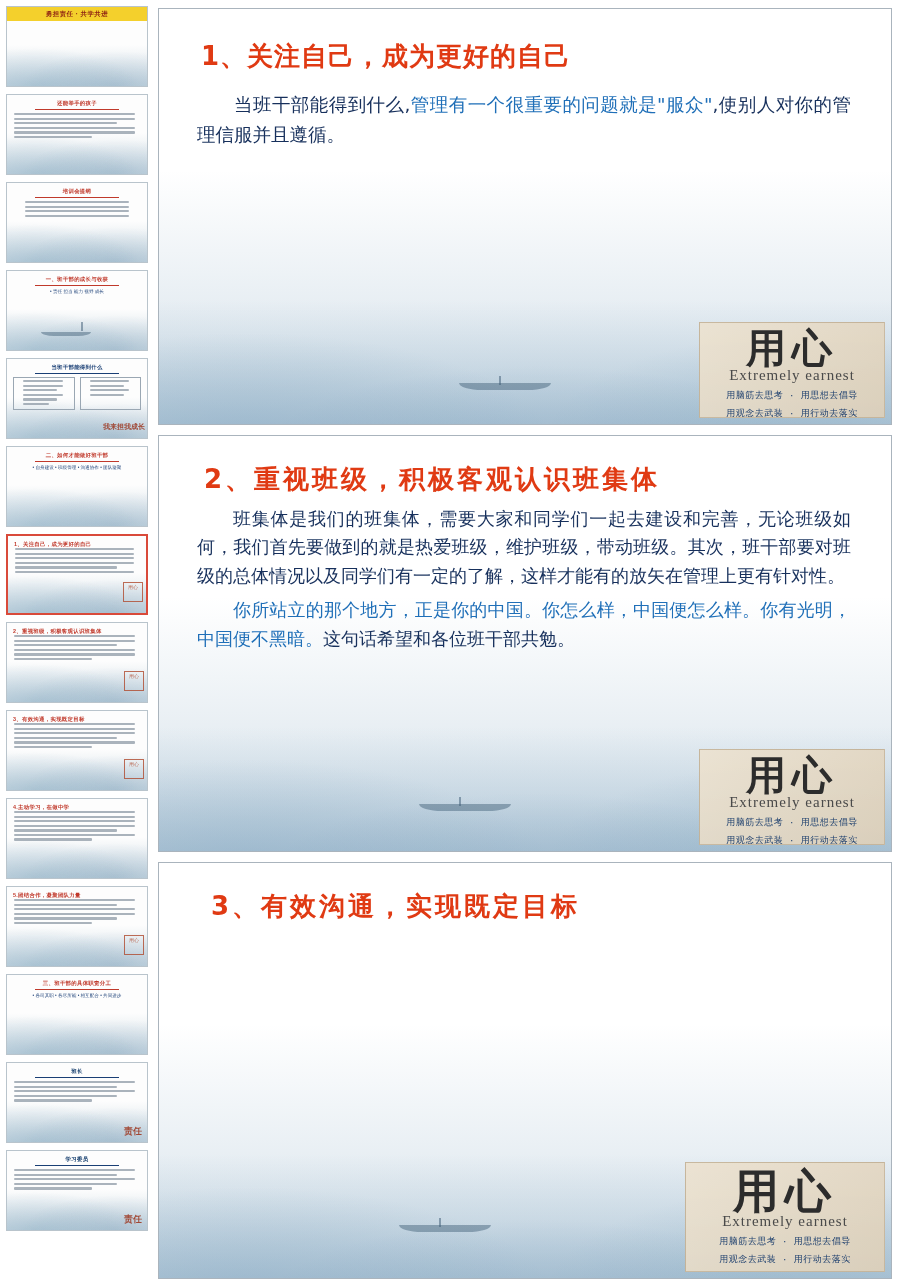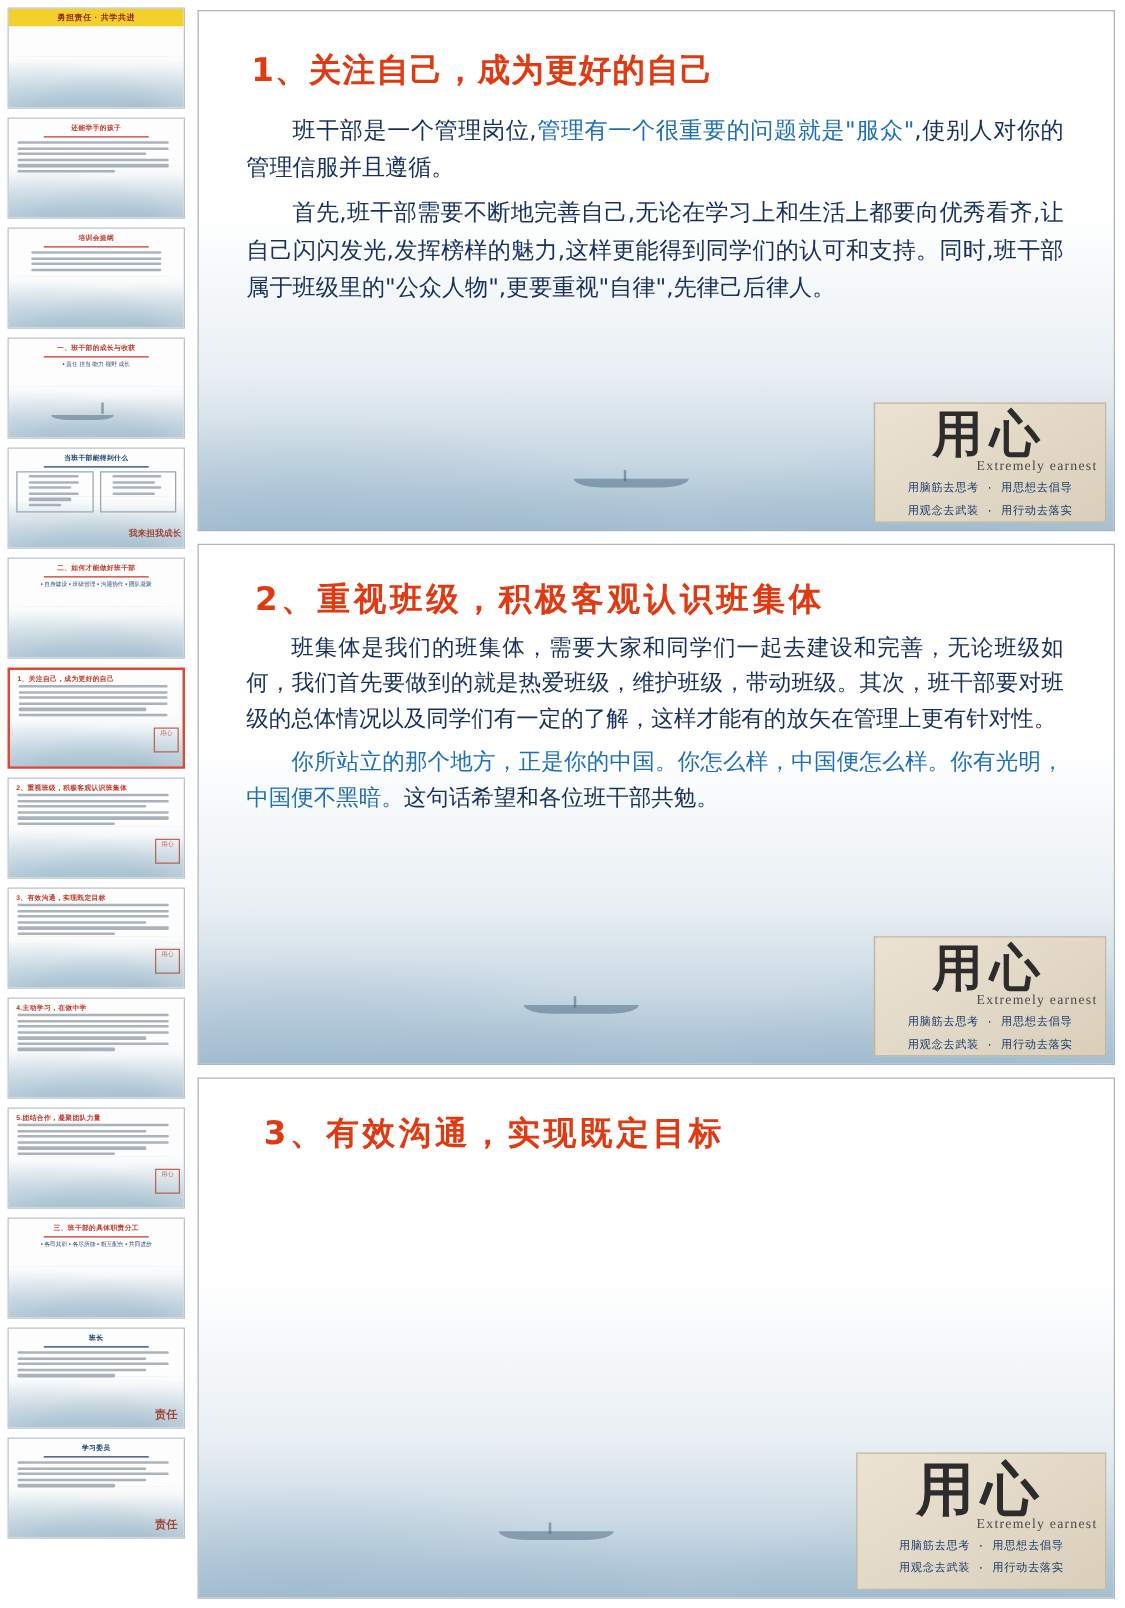--- a/index.html
+++ b/index.html
@@ -218,26 +218,25 @@
   }
   .seal .cal {
     font-size: 40px;
     font-weight: bold;
     color: #2c2c2c;
     line-height: 1.05;
     letter-spacing: 6px;
     font-family: "DejaVu Serif", "Liberation Serif", serif;
   }
   .seal .en {
-    font-size: 11px;
+    font-size: 15px;
     color: #4a4a4a;
     letter-spacing: 1px;
     font-family: "Liberation Serif", serif;
     margin-top: -2px;
-    text-align: right;
   }
   .seal .line {
     font-size: 9px;
     color: #1d3f6e;
     letter-spacing: .5px;
     margin-top: 5px;
     font-family: Liberation Mono, monospace;
     white-space: nowrap;
   }
   .s3 .seal { width: 200px; height: 110px; }
@@ -434,24 +433,21 @@
 
     <div class="slide s1">
       <div class="wash"></div>
       <div class="wash2"></div>
       <div class="boat"></div>
 
       <div class="slide-title">1、关注自己，成为更好的自己</div>
 
       <div class="body">
         <p>
-          <span>班干部是一个管理岗位,</span><span class="blue">管理有一个很重要的问题就是"服众"</span><span>,使别人对你的管理信服并且遵循。</span>
-        </p>
-        <p>
-          <span>首先,班干部需要不断地完善自己,无论在学习上和生活上都要向优秀看齐,让自己闪闪发光,发挥榜样的魅力,这样更能得到同学们的认可和支持。同时,班干部属于班级里的"公众人物",更要重视"自律",先律己后律人。</span>
+          <span>当班干部能得到什么,</span><span class="blue">管理有一个很重要的问题就是"服众"</span><span>,使别人对你的管理信服并且遵循。</span>
         </p>
       </div>
 
       <div class="seal">
         <div class="cal">用心</div>
         <div class="en">Extremely earnest</div>
         <div class="line">用脑筋去思考 · 用思想去倡导</div>
         <div class="line">用观念去武装 · 用行动去落实</div>
       </div>
     </div>

